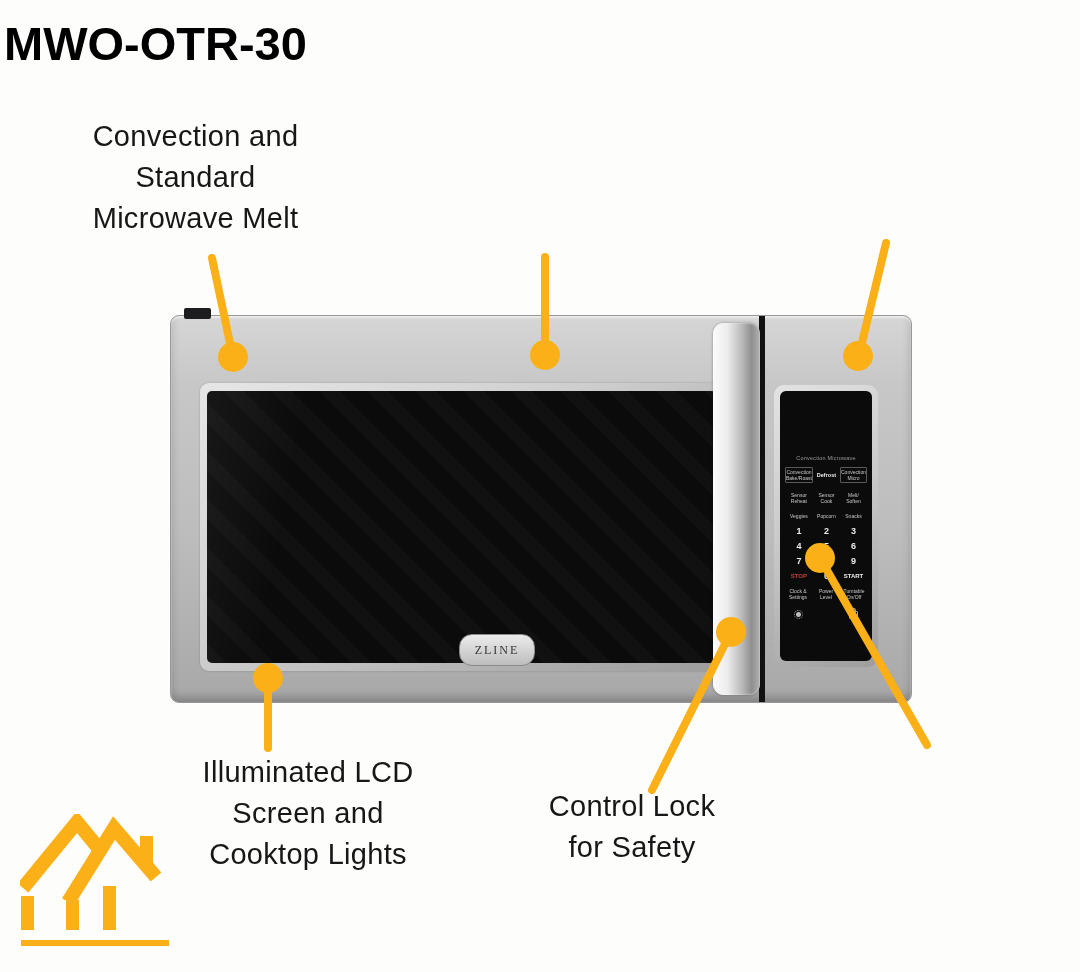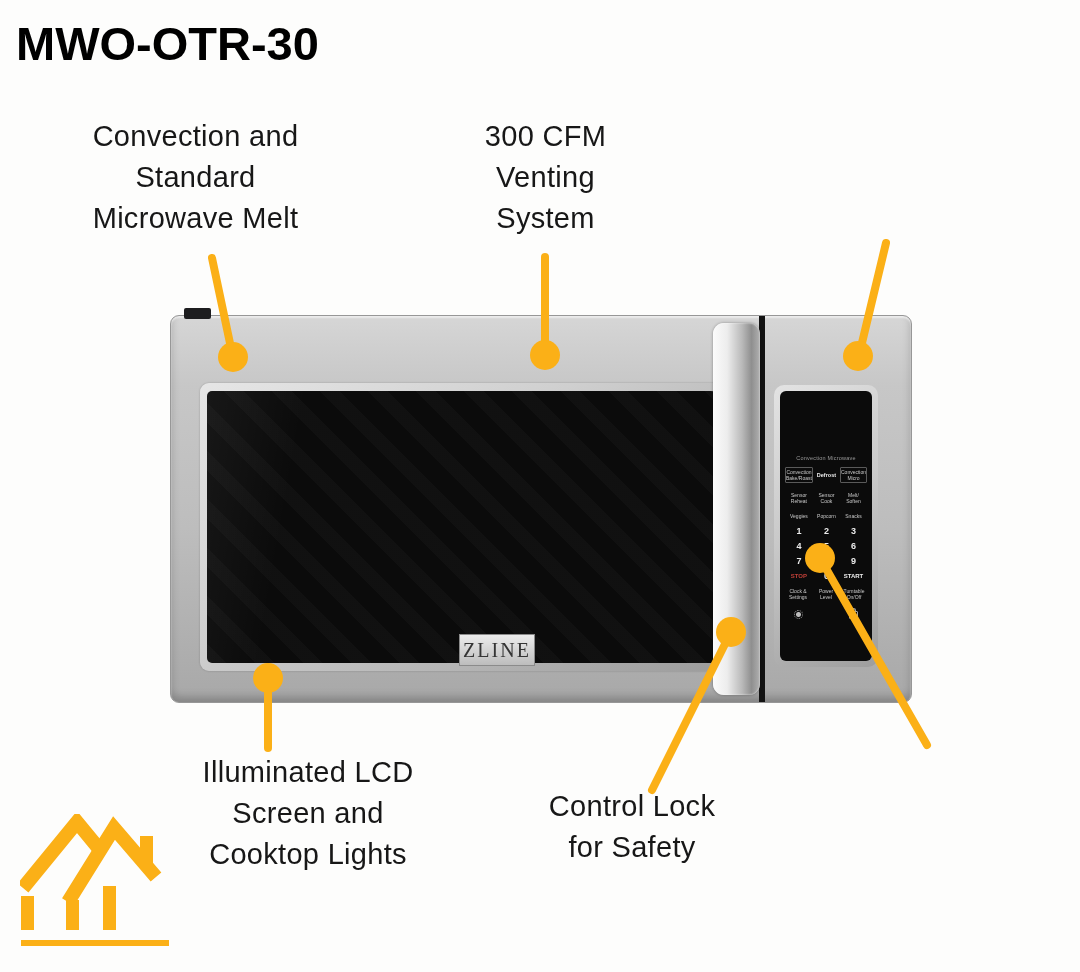--- a/index.html
+++ b/index.html
@@ -10,21 +10,21 @@
   .canvas{
     position:relative;
     width:1080px;height:972px;
     margin:0 auto;
     background:#FDFDFC;
     overflow:hidden;
     font-family:"Liberation Sans", sans-serif;
     color:var(--ink);
   }
   .page-title{
-    position:absolute;left:16px;top:16px;
+    position:absolute;left:4px;top:16px;
     font-size:47px;font-weight:800;letter-spacing:0px;
     color:#000;
   }
   .callout-label{
     position:absolute;
     font-size:29px;line-height:41px;font-weight:400;
     text-align:center;white-space:pre-line;letter-spacing:.3px;
     color:var(--ink);
   }
   .lbl-modes   {left:38px;  top:116px; width:315px;}
@@ -46,23 +46,23 @@
   .window-frame{position:absolute;left:29px;top:67px;width:523px;height:288px;border-radius:9px;
       background:linear-gradient(145deg,#e6e6e6 0%,#cfcfcf 40%,#9c9c9c 100%);
       box-shadow:0 0 2px rgba(0,0,0,.25);}
   .window{position:absolute;left:7px;top:8px;right:7px;bottom:8px;border-radius:5px;
       background:
         linear-gradient(100deg, rgba(255,255,255,.05) 0%, rgba(255,255,255,0) 18%),
         repeating-linear-gradient(45deg, rgba(255,255,255,.025) 0 14px, rgba(255,255,255,0) 14px 34px),
         #0b0b0b;}
   .badge{position:absolute;left:252px;top:243px;width:74px;height:30px;
       background:linear-gradient(180deg,#ececec,#bdbdbd);
-      border:1px solid #8b8b8b;border-radius:0;
+      border:1px solid #8b8b8b;border-radius:13px;
       display:flex;align-items:center;justify-content:center;
-      font-family:"Liberation Serif", serif;font-size:20px;letter-spacing:2px;color:#353535;}
+      font-family:"Liberation Serif", serif;font-size:12px;letter-spacing:2px;color:#353535;}
   .handle{position:absolute;left:542px;top:7px;width:47px;height:372px;border-radius:11px;
       background:linear-gradient(90deg,#fbfbfb 0%,#ededed 30%,#b9b9b9 62%,#8f8f8f 82%,#b0b0b0 100%);
       box-shadow:0 0 3px rgba(0,0,0,.35), inset 0 0 2px rgba(255,255,255,.8);
       z-index:5;}
   .separator{position:absolute;left:588px;top:0;width:6px;height:100%;background:#121212;z-index:4;}
 
   .panel-frame{position:absolute;left:603px;top:69px;width:104px;height:282px;border-radius:10px;
       background:linear-gradient(145deg,#e3e3e3 0%,#c9c9c9 45%,#9d9d9d 100%);z-index:3;}
   .panel{position:absolute;left:6px;top:6px;right:6px;bottom:6px;border-radius:6px;background:#0b0b0b;
       display:flex;flex-direction:column;align-items:stretch;padding:64px 5px 8px 5px;box-sizing:border-box;}
@@ -89,23 +89,20 @@
 </head>
 <body>
 
 <div class="canvas">
 
   <div class="page-title">MWO-OTR-30</div>
 
   <div class="callout-label lbl-modes">Convection and
 Standard
 Microwave Melt</div>
-  <div class="callout-label lbl-venting">300 CFM
-Venting
-System</div>
   <div class="callout-label lbl-lcd">Illuminated LCD
 Screen and
 Cooktop Lights</div>
   <div class="callout-label lbl-lock">Control Lock
 for Safety</div>
 
   <div class="mw">
     <div class="mw-stub"></div>
 
     <div class="window-frame">

